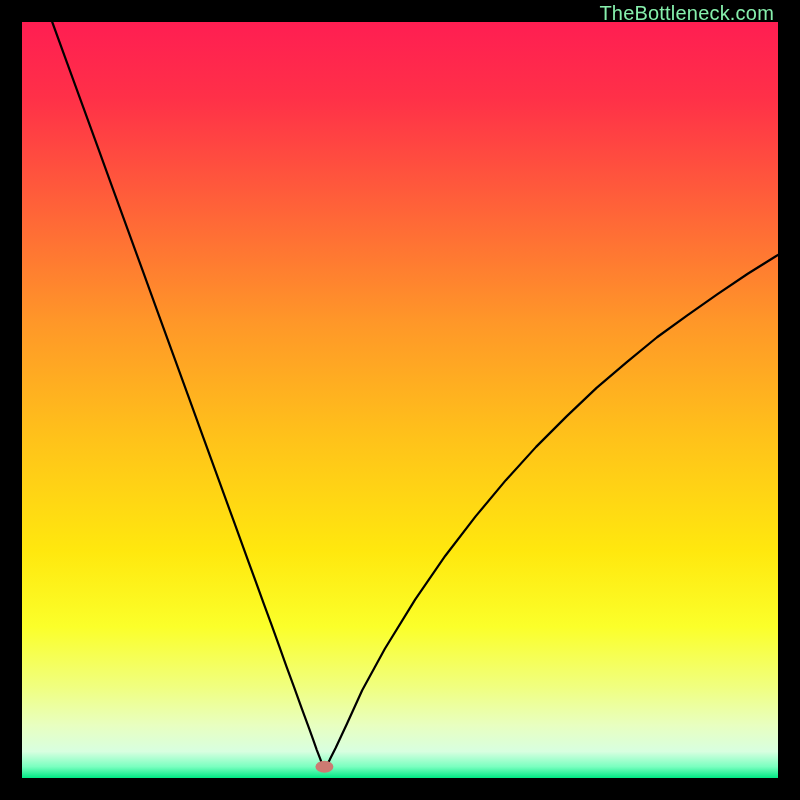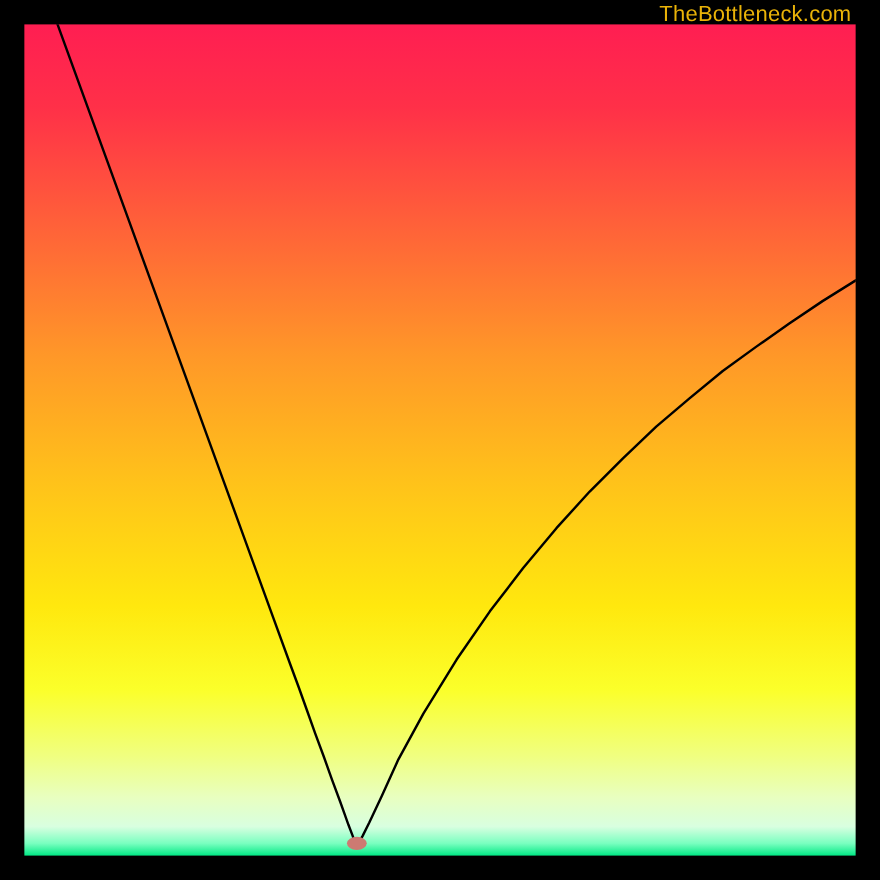--- a/index.html
+++ b/index.html
@@ -23,21 +23,21 @@
     position: absolute;
     left: 0;
     top: 0;
     width: 756px;
     height: 756px;
   }
   .watermark {
     position: absolute;
     top: 2px;
     right: 26px;
-    color: #eab308;
+    color: #86efac;
     font-size: 20px;
     font-weight: 500;
     letter-spacing: 0.2px;
   }
 </style>
 </head>
 <body>
 
 <div class="watermark">TheBottleneck.com</div>
 

